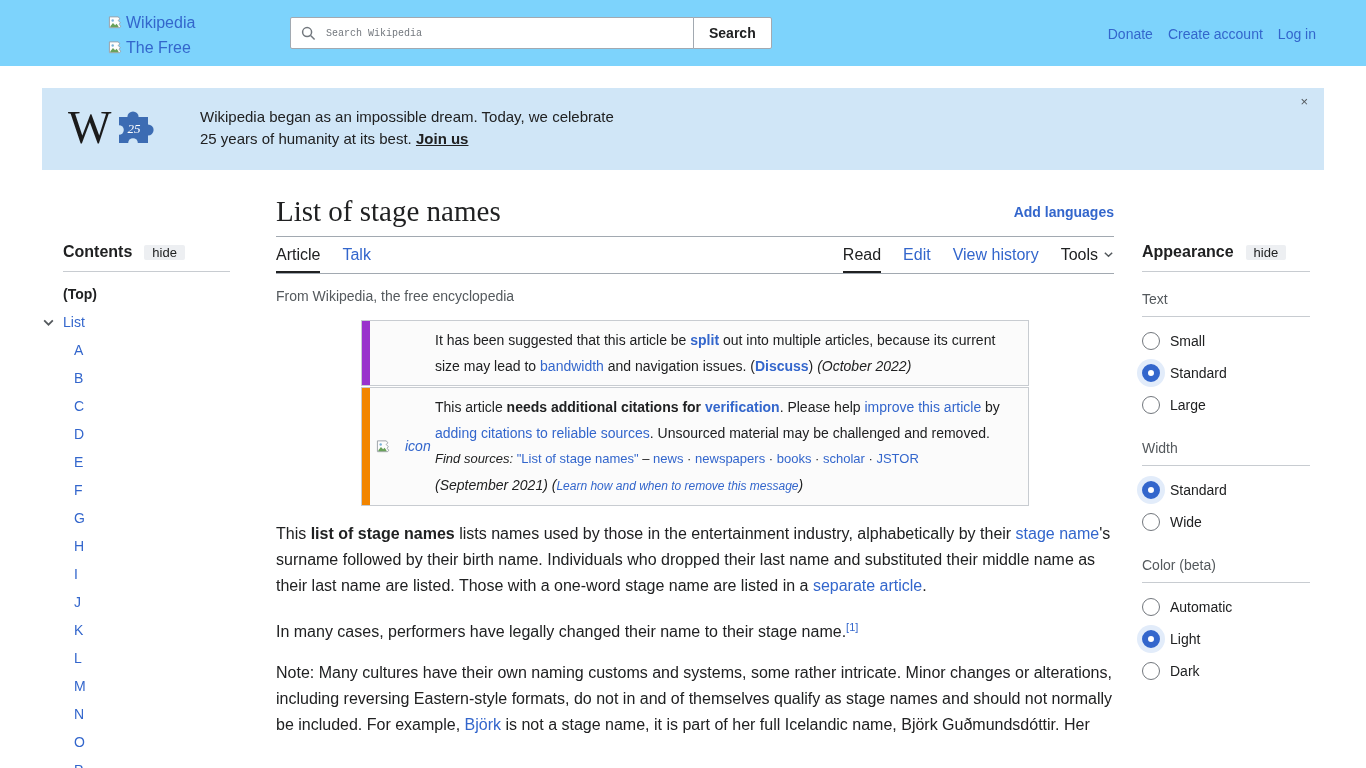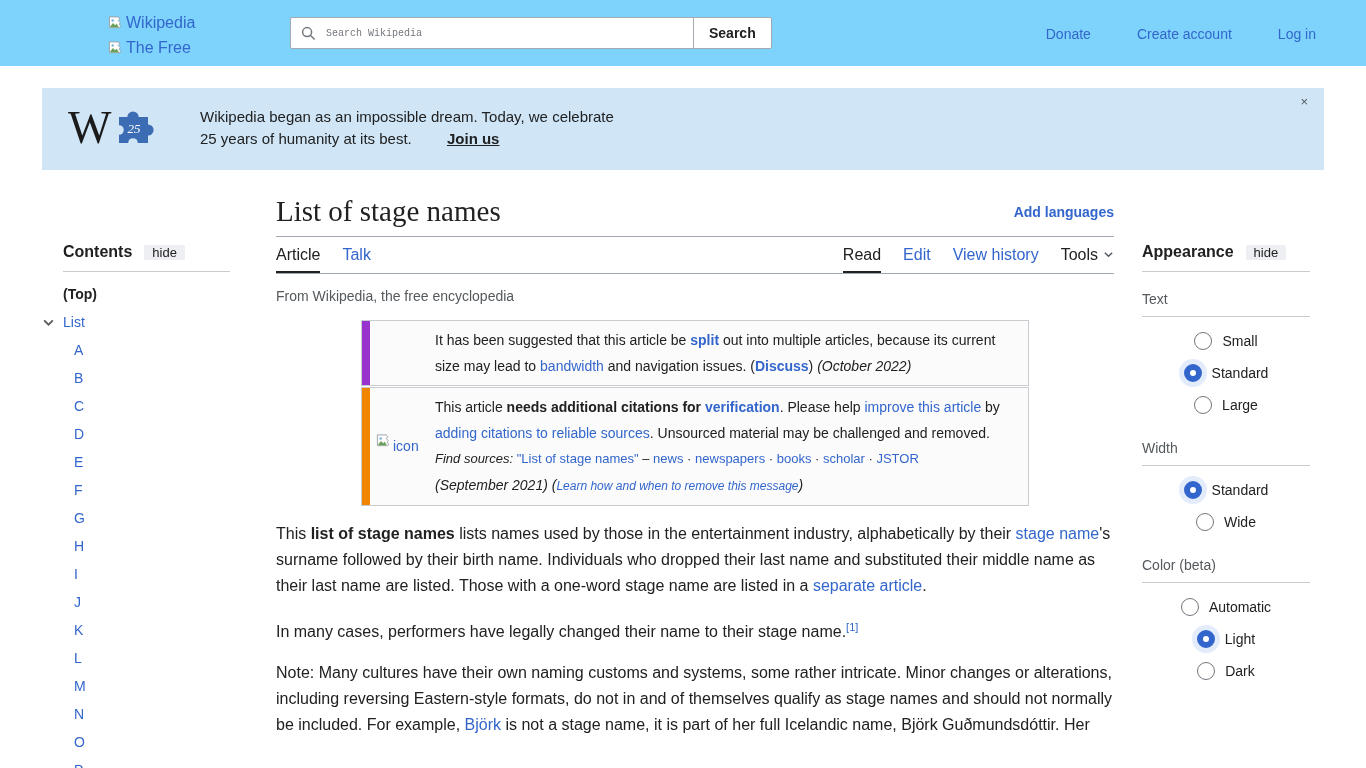--- a/index.html
+++ b/index.html
@@ -2,21 +2,21 @@
 <html><head>
 <meta charset="utf-8">
 <style>
   * { box-sizing: border-box; }
   html,body { margin:0; padding:0; }
   body {
     width:1366px; height:768px; overflow:hidden;
     font-family:"Liberation Sans","DejaVu Sans",sans-serif;
     color:#202122; background:#fff;
   }
-  a { text-decoration:none; cursor:pointer;margin-left:31px; }
+  a { text-decoration:none; cursor:pointer; }
   .page { position:relative; width:1366px; height:768px; background:#fff; overflow:hidden; }
 
   
   .header { position:relative; height:66px; background:#7dd3fc; }
   .logo { position:absolute; left:108px; top:10px; width:125px; height:46px; overflow:hidden;
           color:#3366cc; font-size:16px; cursor:pointer; }
   .logo-line { display:flex; align-items:center; gap:3px; height:25px; white-space:nowrap; }
   .searchbar { position:absolute; left:290px; top:17px; display:flex; }
   .search-wrap { display:flex; align-items:center; gap:8px; width:404px; height:32px;
                  border:1px solid #a2a9b1; border-radius:2px 0 0 2px; background:#fff; padding-left:10px; }
@@ -69,40 +69,40 @@
   .subtitle { margin-top:14px; font-size:14px; color:#54595d; }
 
   .amboxes { margin:16px 0 0 85px; width:668px; }
   .ambox { position:relative; border:1px solid #c8ccd1; background:#fbfbfb;
            padding:6px 16px 6px 73px; font-size:14px; line-height:26px; color:#202122; }
   .ambox + .ambox { margin-top:1px; }
   .accent { position:absolute; left:0; top:0; bottom:0; width:8px; }
   .accent.purple { background:#9932cc; }
   .accent.orange { background:#f28500; }
   .ambox-icon { position:absolute; left:14px; top:50%; transform:translateY(-50%);
-                display:flex; gap:2px; color:#3366cc; font-size:14px; }
+                display:flex; align-items:center; gap:14px; color:#3366cc; font-size:14px;font-style:italic; }
   .findsources { font-size:13px; }
   .dateline { font-size:14px; }
 
   .para { margin:15px 0 0 0; font-size:16px; line-height:26px; color:#202122; }
 
   
   .link { color:#3366cc; cursor:pointer; }
   .boldlink { color:#3366cc; font-weight:bold; cursor:pointer; }
   .bold { font-weight:bold; }
   .italic { font-style:italic; }
   .smalllink { font-style:italic; color:#3366cc; font-size:12px; cursor:pointer; }
   .sup { vertical-align:super; font-size:11px; color:#3366cc; cursor:pointer; }
 
   
   .appearance { position:absolute; left:1142px; top:243px; width:168px; font-size:14px; }
   .app-section { margin-top:13px; }
   .app-label { color:#54595d; padding:6px 0 9px 0; border-bottom:1px solid #c8ccd1; }
   .radio-group { margin-top:8px; }
-  .radio-row { display:flex; align-items:center; gap:10px; height:32px; cursor:pointer;justify-content:center; }
+  .radio-row { display:flex; align-items:center; gap:10px; height:32px; cursor:pointer; }
   .radio { width:18px; height:18px; border-radius:50%; border:1px solid #72777d; background:#fff; flex:0 0 18px; }
   .radio.checked { border:6px solid #3366cc; box-shadow:0 0 0 5px #e2ecfa; }
   .radio-label { color:#202122; }
 
   svg { display:block; }
 </style>
 </head>
 <body>
 
 <div class="page">

